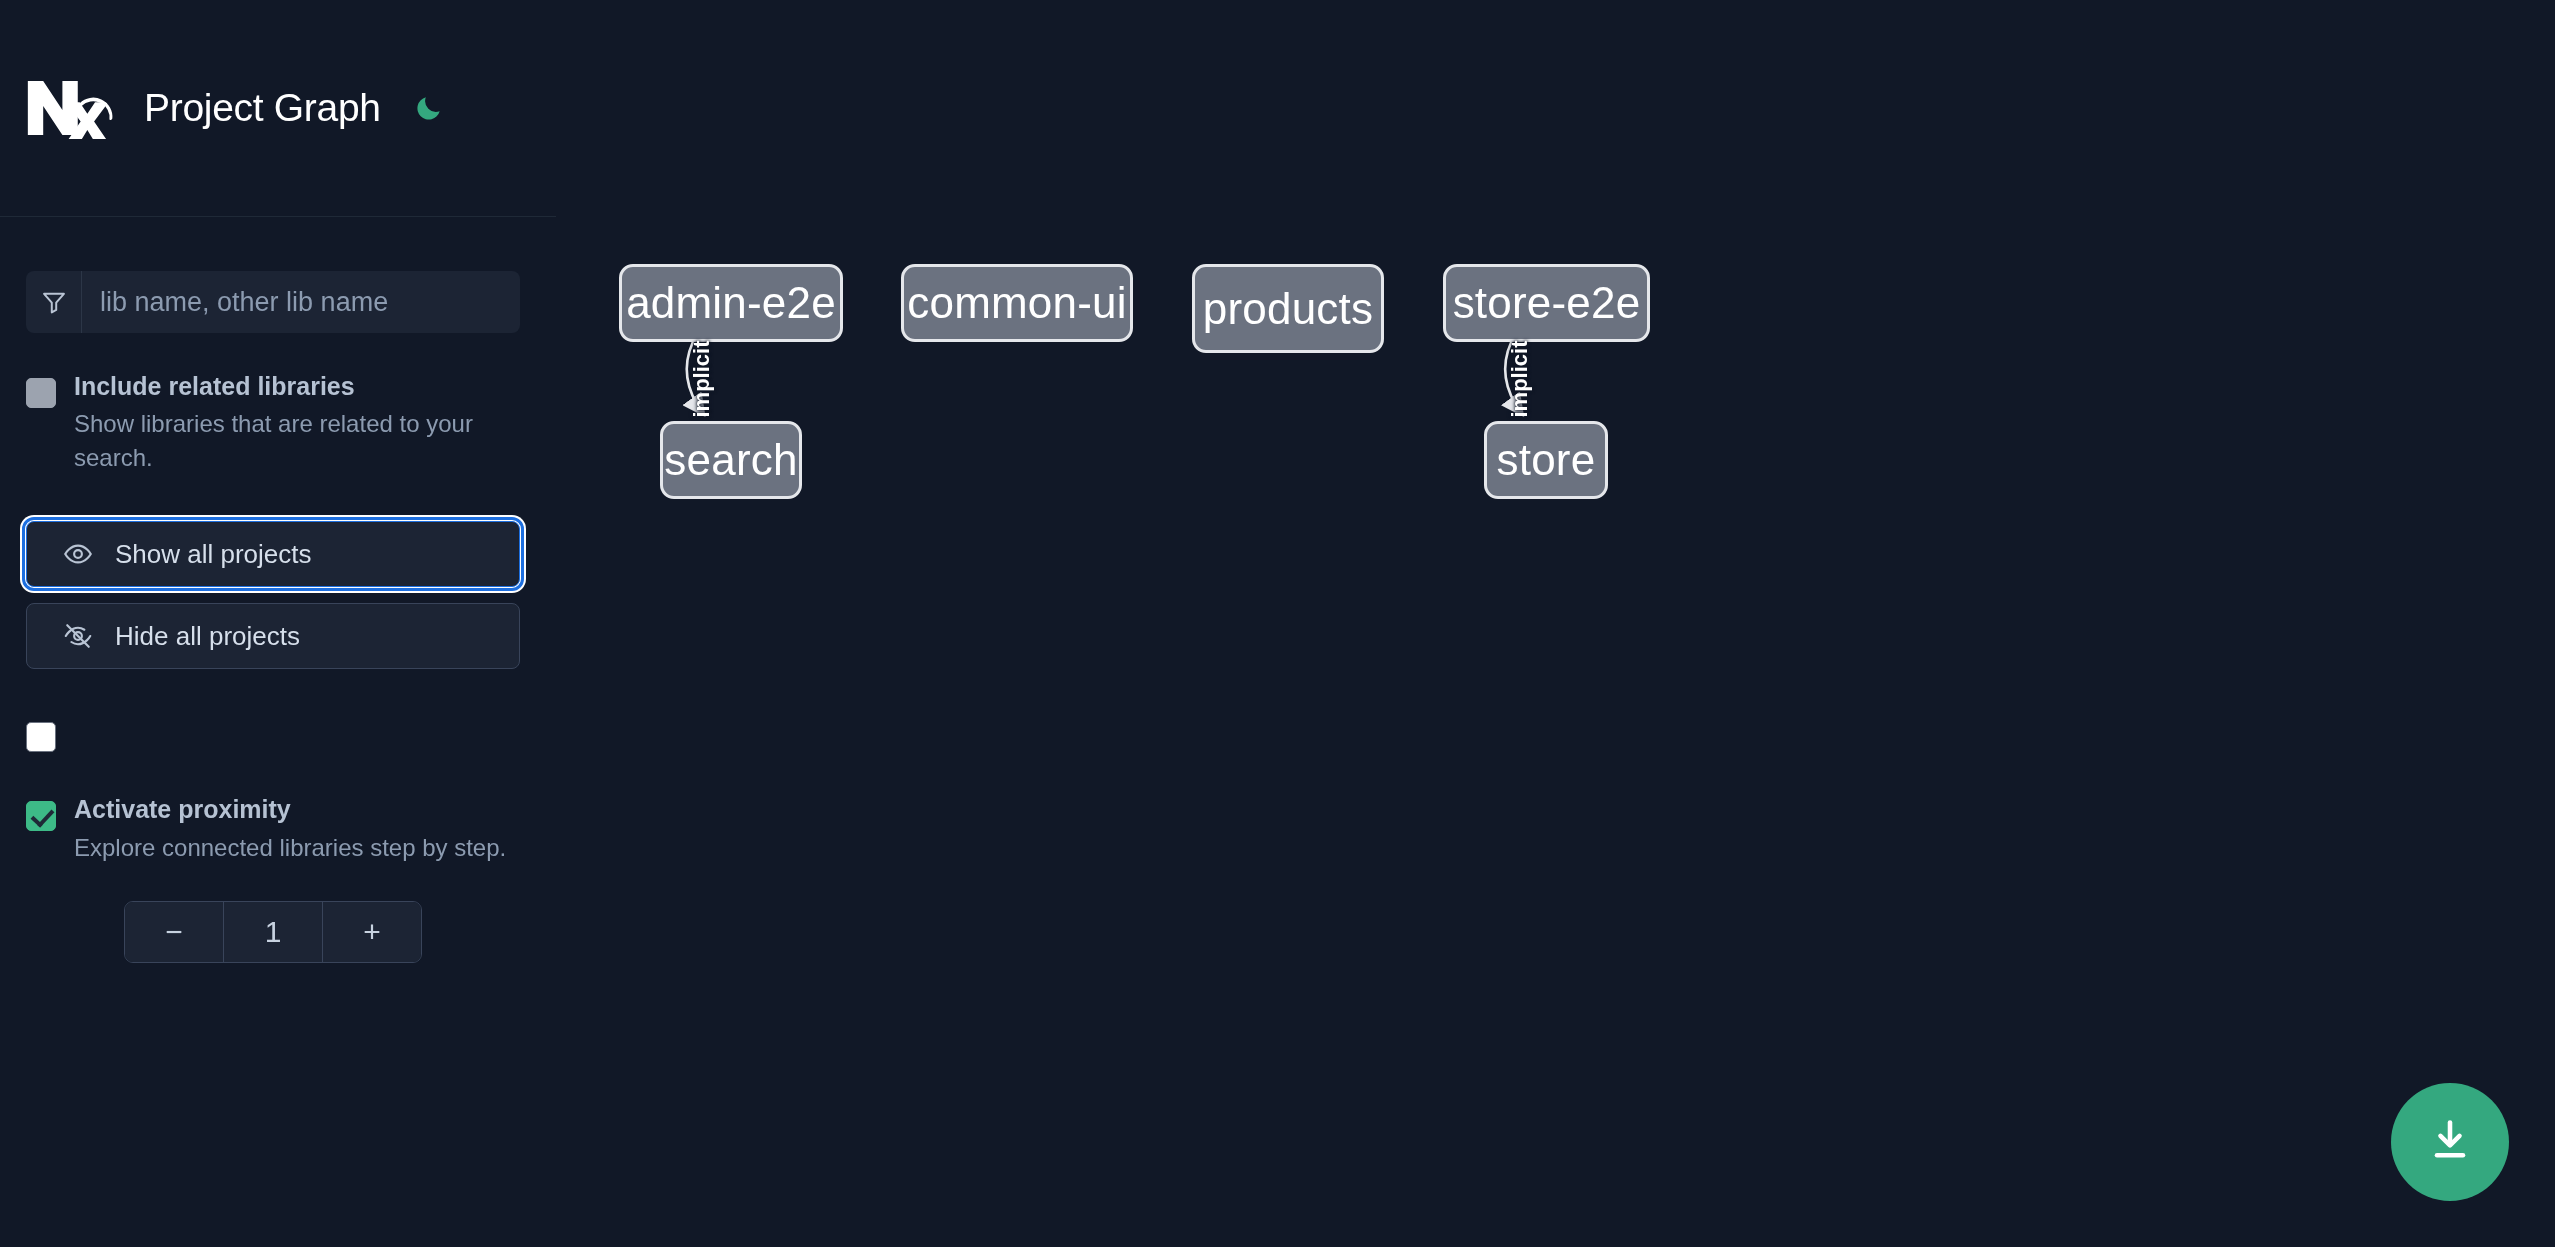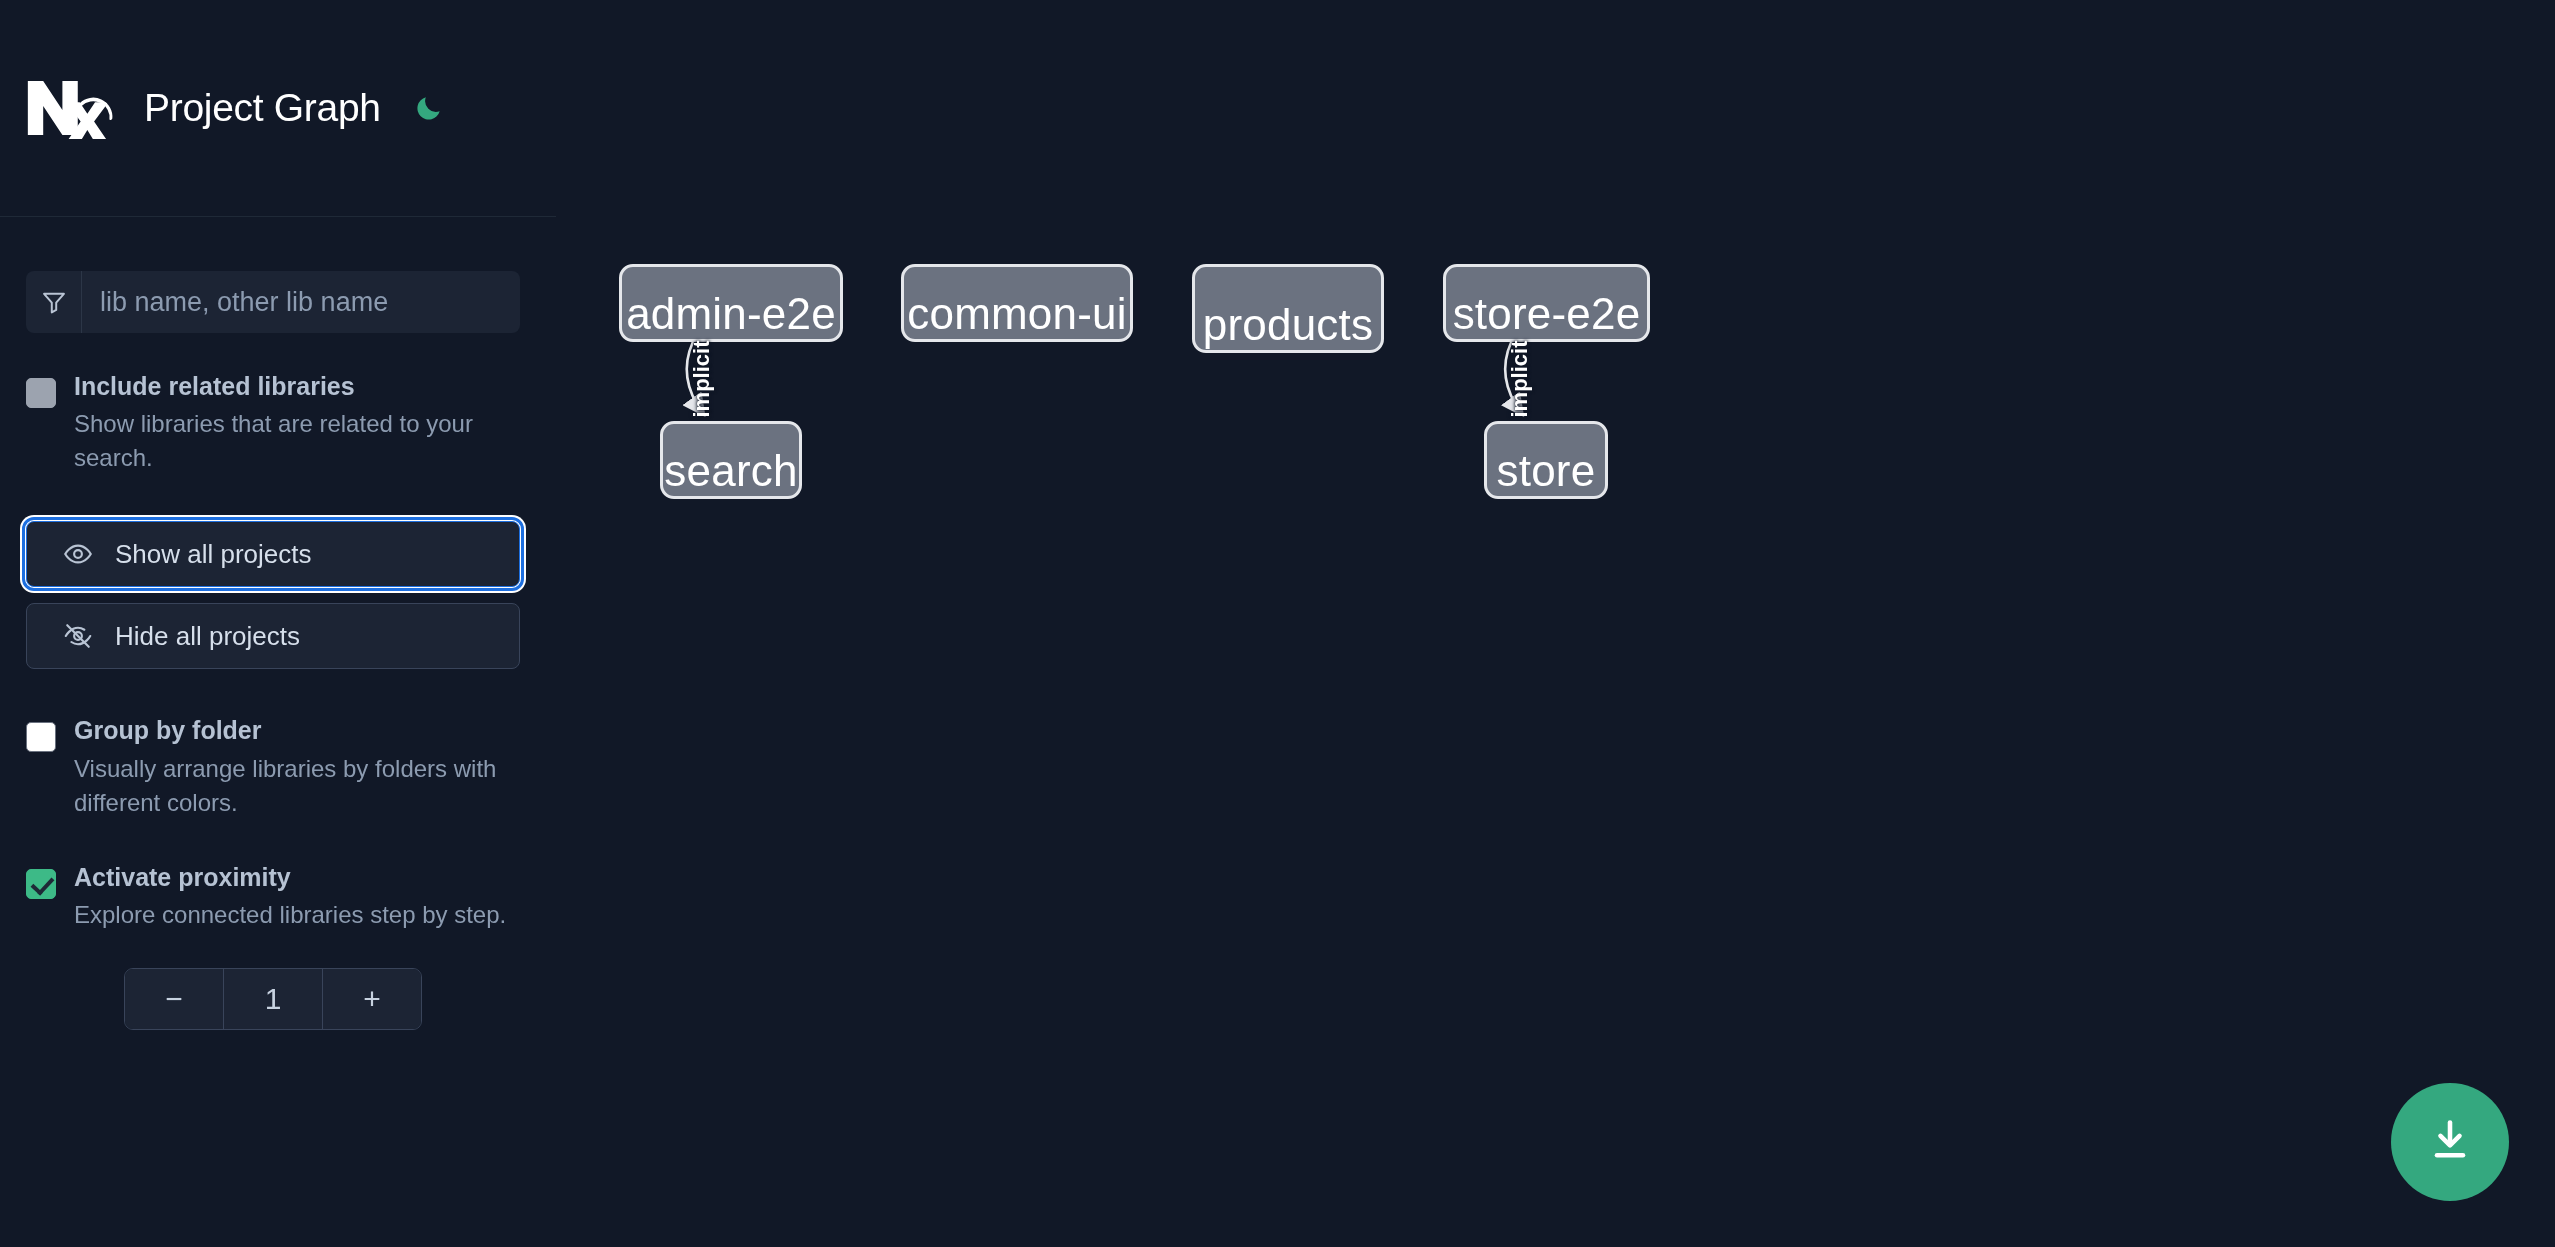--- a/index.html
+++ b/index.html
@@ -249,21 +249,21 @@
     position: absolute;
     inset: 0;
   }
 
   .gnode {
     position: absolute;
     background: #6b7280;
     border: 3px solid #e5e7eb;
     border-radius: 14px;
     display: flex;
-    align-items: flex-end;
+    align-items: center;
     justify-content: center;
     color: #ffffff;
     font-size: 44px;
     font-family: "Liberation Sans", sans-serif;
     letter-spacing: 0.2px;
     cursor: pointer;
     white-space: nowrap;
   }
 
   .edge-svg {
@@ -365,24 +365,20 @@
               <circle cx="12" cy="12" r="3.1"></circle>
               <path d="M3.4 3.4 20.6 20.6"></path>
             </svg>
           </span>
           <span>Hide all projects</span>
         </button>
       </div>
 
       <div class="opt gbf">
         <span class="cbx unchecked"></span>
-        <div class="opt-body">
-          <div class="opt-label">Group by folder</div>
-          <div class="opt-desc">Visually arrange libraries by folders with different colors.</div>
-        </div>
       </div>
 
       <div class="opt prox">
         <span class="cbx checked"></span>
         <div class="opt-body">
           <div class="opt-label">Activate proximity</div>
           <div class="opt-desc">Explore connected libraries step by step.</div>
         </div>
       </div>
 

